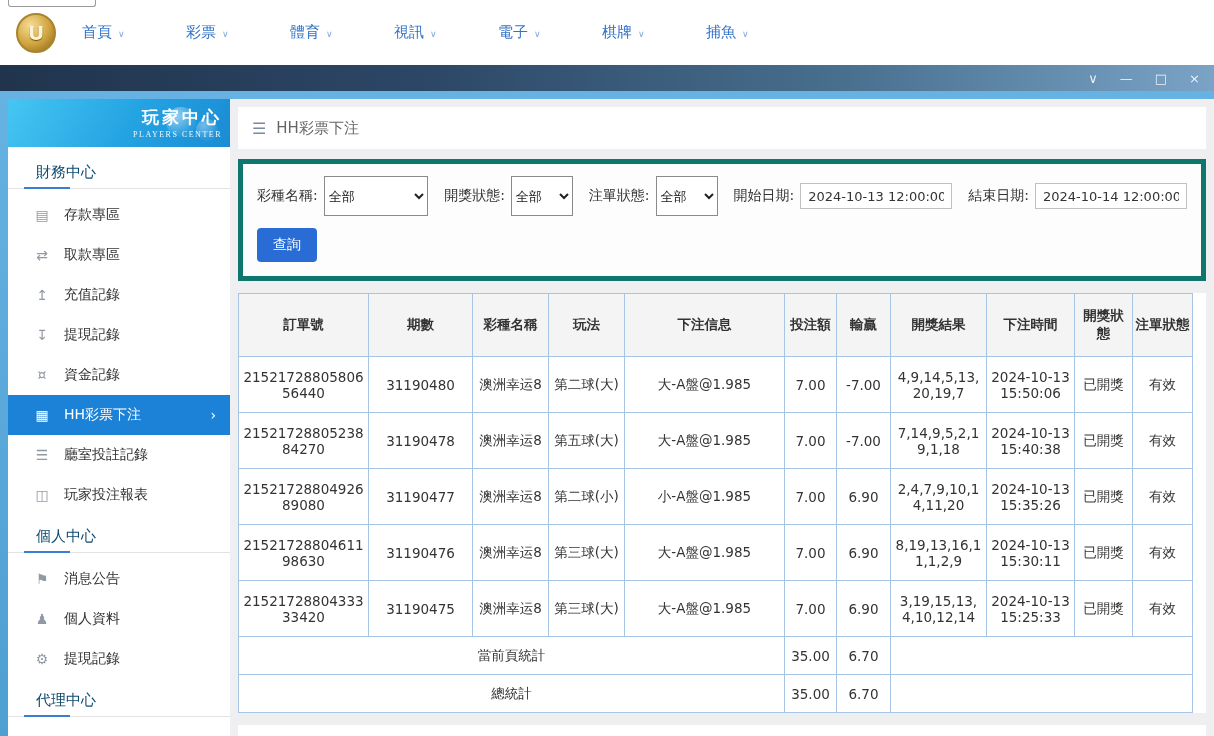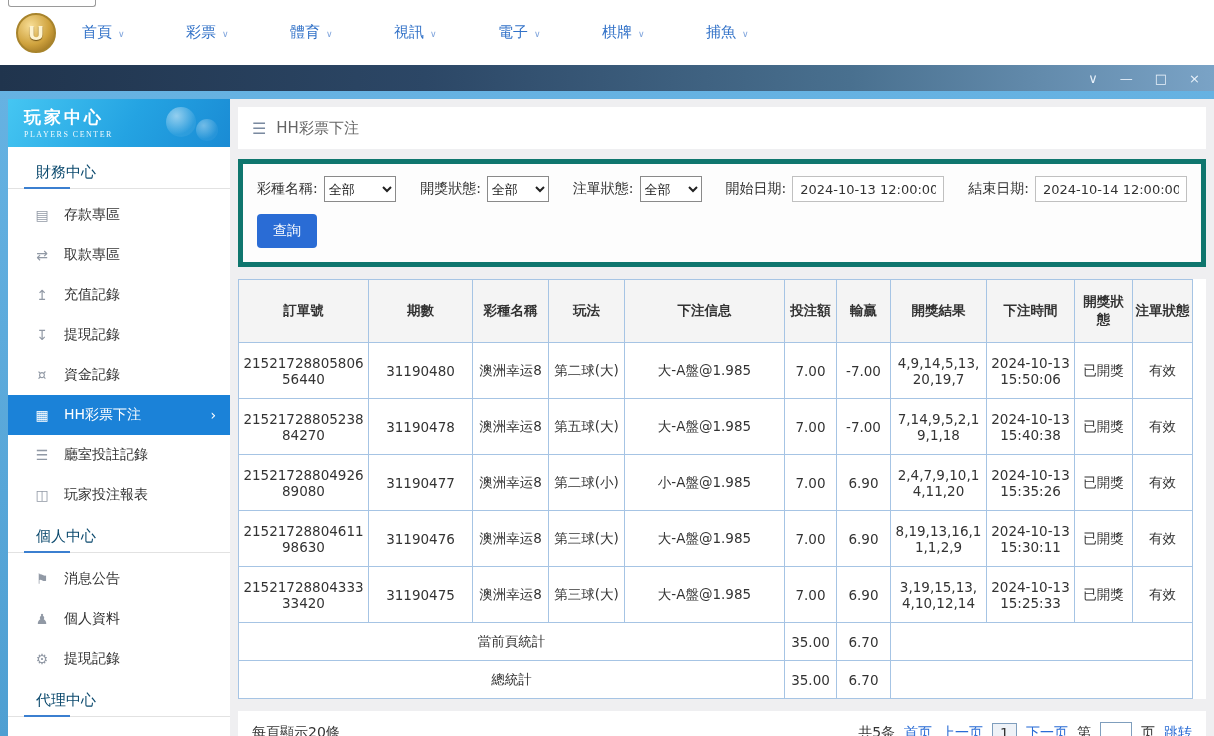--- a/index.html
+++ b/index.html
@@ -29,21 +29,21 @@
   .titlebar { height:26px; background:linear-gradient(90deg,#20344d 0%, #2c4766 35%, #49708f 70%, #7aa3c6 100%);
     display:flex; justify-content:flex-end; align-items:center; gap:22px; padding-right:14px; }
   .wctl { color:#e8f1fa; font-size:13px; line-height:1; cursor:pointer; }
 
   
   .window { display:flex; height:645px; padding:8px 0 0 8px;
     background:linear-gradient(180deg,#66b2e2,#4e9fd2); }
   .sidebar { width:222px; background:#fff; display:flex; flex-direction:column; overflow:hidden; }
   .sb-header { height:48px; flex:0 0 48px; position:relative; overflow:hidden;
     background:linear-gradient(120deg,#45c6f2 0%, #24a3e2 55%, #1a8bd4 100%);
-    color:#fff; padding:7px 8px 0 16px; }
+    color:#fff; padding:7px 8px 0 16px;text-align:right; }
   .sb-title { font-size:17px; font-weight:bold; letter-spacing:3px; }
   .sb-sub { font-size:8px; letter-spacing:1.5px; opacity:.92; margin-top:1px;font-family:Liberation Serif, serif; }
   .ball { position:absolute; border-radius:50%;
     background:radial-gradient(circle at 35% 30%, rgba(255,255,255,.95), rgba(255,255,255,.12) 65%);
     opacity:.55; }
   .ball.b1 { width:30px; height:30px; right:34px; top:8px; }
   .ball.b2 { width:22px; height:22px; right:12px; top:20px; opacity:.4; }
 
   .sb-menu { flex:1; overflow:hidden; padding-top:4px; }
   .sb-section { padding:12px 28px 6px; color:#0c4a6e; font-size:15px; }
@@ -58,22 +58,22 @@
 
   
   .main { flex:1; background:#efeff1; padding:8px 8px 0 8px; overflow:hidden; }
   .breadcrumb { background:#fff; height:42px; display:flex; align-items:center; gap:10px;
     padding-left:14px; margin-bottom:10px; color:#666; font-size:15px; }
   .hamburger { color:#7a8aa0; font-size:16px; cursor:pointer; }
 
   .filter-panel { background:#fdfdfd; border:5px solid #0f766e; padding:12px 14px 14px; margin-bottom:12px; }
   .filter-row { display:flex; align-items:center; font-size:14px; color:#333; flex-wrap:nowrap; }
   .flabel { white-space:nowrap; }
-  .flabel.g { margin-left:24px;text-align:center; }
-  .sel { height:26px; min-width:62px; margin-left:6px; border:1px solid #8a8a8a;
+  .flabel.g { margin-left:16px;text-align:center; }
+  .sel { height:40px; min-width:62px; margin-left:6px; border:1px solid #8a8a8a;
     background:#fff; font-size:13px; font-family:"DejaVu Sans", sans-serif; color:#222; }
   .sel.wide { width:118px; }
   .date { height:26px; width:152px; margin-left:6px; border:1px solid #c0c0c0;
     padding:0 7px; font-size:13px; color:#333; font-family:"DejaVu Sans", sans-serif; }
   .search-btn { margin-top:12px; background:#2a6cd5; color:#fff; border:none; border-radius:4px;
     padding:8px 16px; font-size:14px; cursor:pointer; font-family:"DejaVu Sans", sans-serif; }
 
   .table-panel { background:#fff; margin-bottom:12px; padding-right:14px; }
   table { width:100%; border-collapse:collapse; table-layout:fixed; }
   th, td { border:1px solid #a6c4e4; text-align:center; font-size:13.5px; color:#333;

